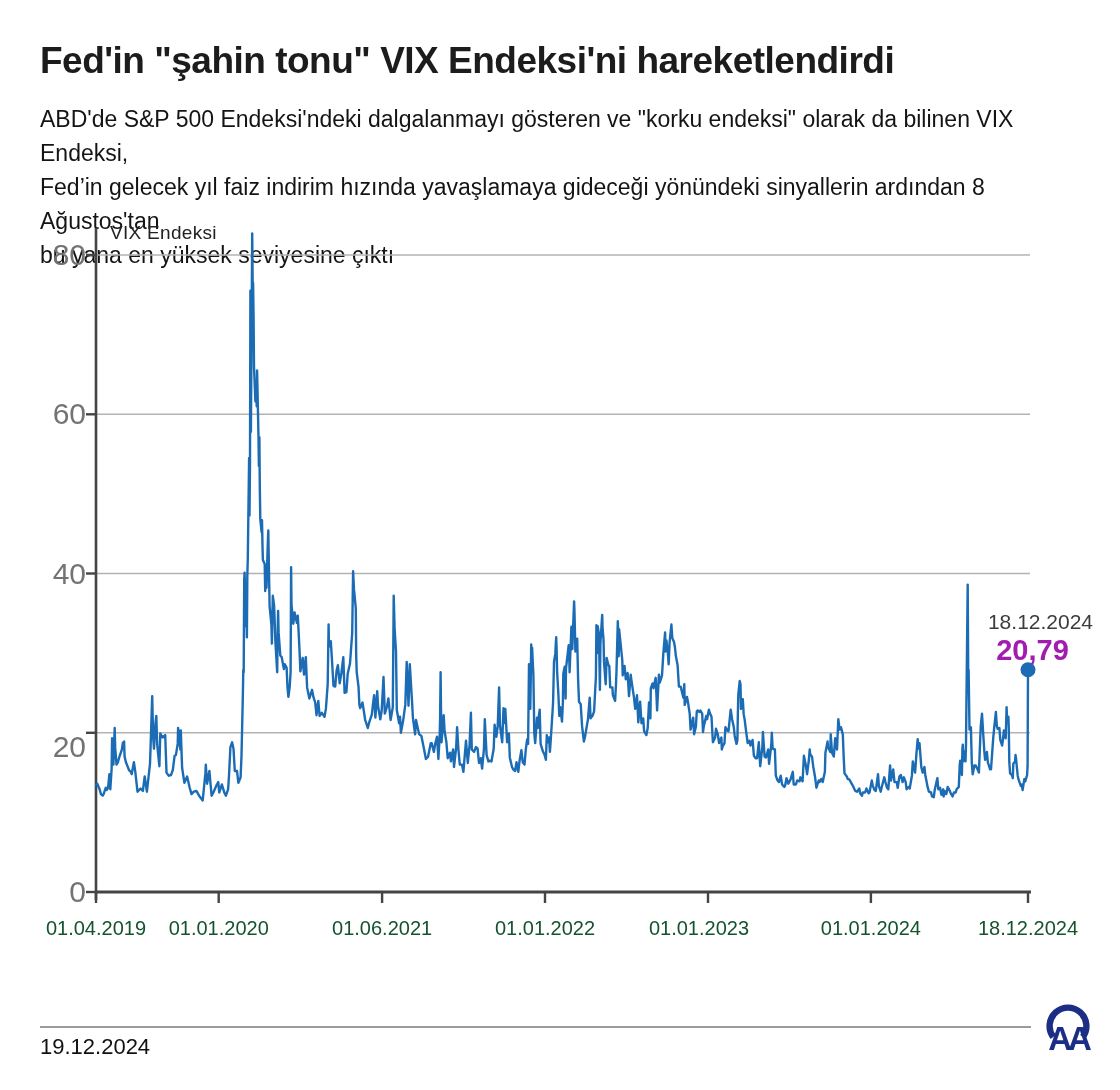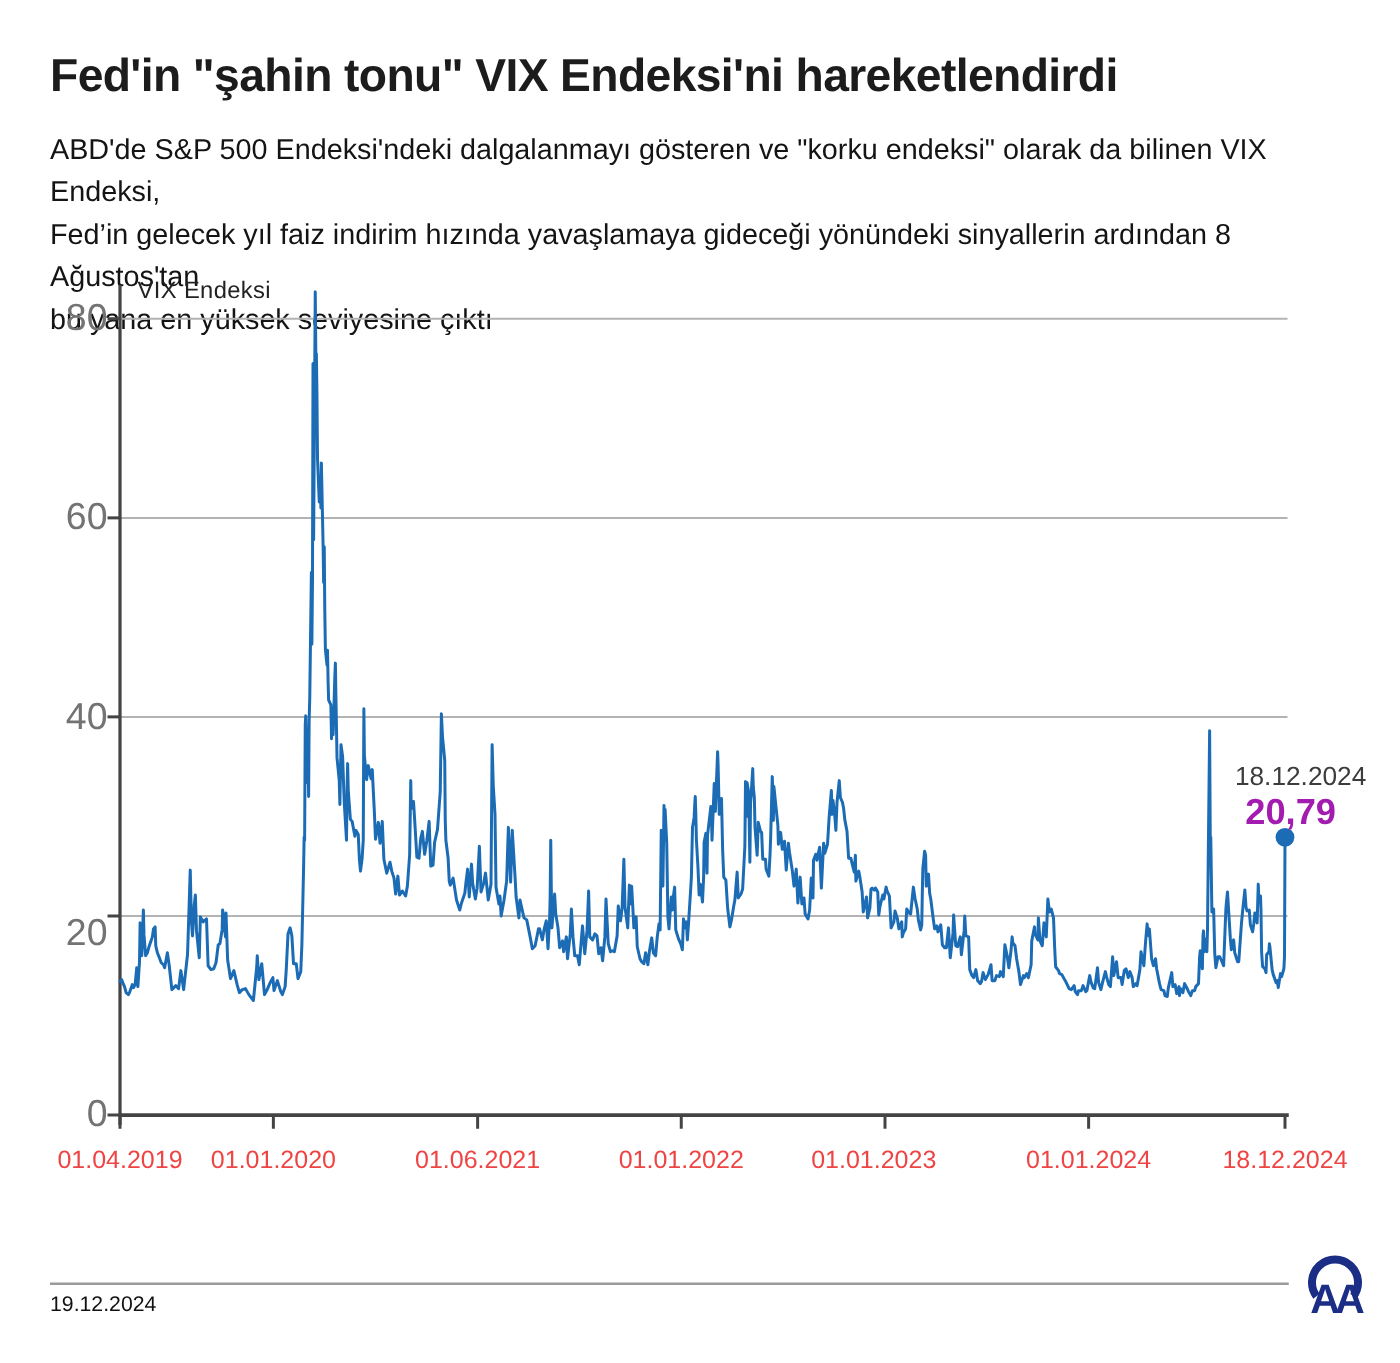--- a/index.html
+++ b/index.html
@@ -8,27 +8,27 @@
   .title{position:absolute;left:40px;top:40px;margin:0;width:1040px;
          font-size:37px;font-weight:bold;color:#1c1c1c;letter-spacing:-0.5px;}
   .subtitle{position:absolute;left:40px;top:102px;width:1060px;
             font-size:23px;line-height:34px;color:#141414;}
   .chart-svg{position:absolute;left:0;top:0;}
   .series-label{position:absolute;left:110px;top:222px;font-size:19px;
                 color:#222;letter-spacing:0.3px;}
   .ylab{position:absolute;left:0;width:86px;text-align:right;
         font-size:30px;font-weight:normal;color:#737373;line-height:34px;}
   .xlab{position:absolute;width:150px;text-align:center;top:917px;
-        font-size:20px;color:#ef4444;}
+        font-size:20px;color:#14532d;}
   .ann-date{position:absolute;left:958px;top:610px;width:165px;text-align:center;
             font-size:21px;color:#3c3c3c;}
   .ann-value{position:absolute;left:950px;top:634px;width:165px;text-align:center;
              font-size:29px;font-weight:bold;}
   .footer-line{position:absolute;left:40px;top:1026px;width:991px;height:2px;background:#9b9b9b;}
-  .footer-date{position:absolute;left:40px;top:1034px;font-size:17px;color:#111;}
+  .footer-date{position:absolute;left:40px;top:1034px;font-size:22px;color:#111;}
   .logo{position:absolute;left:1042px;top:1000px;}
 </style>
 </head>
 <body>
 
 <div class="page">
 
   <h1 class="title">Fed'in "şahin tonu" VIX Endeksi'ni hareketlendirdi</h1>
 
   <div class="subtitle">

